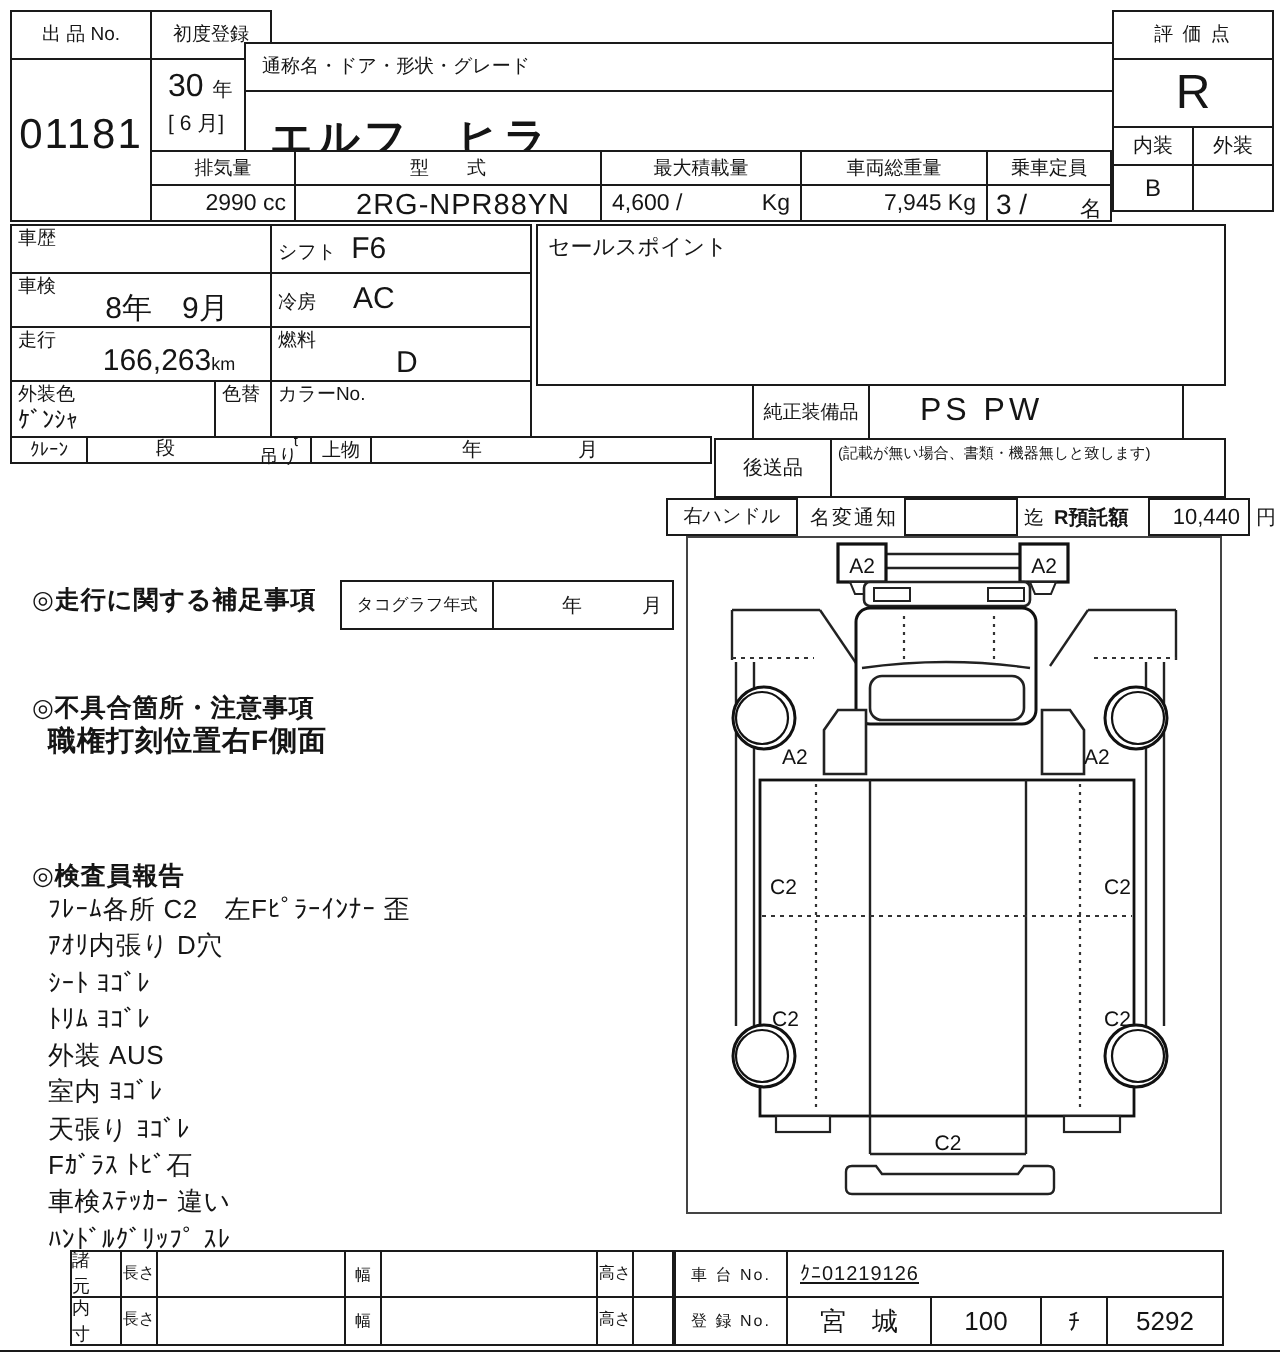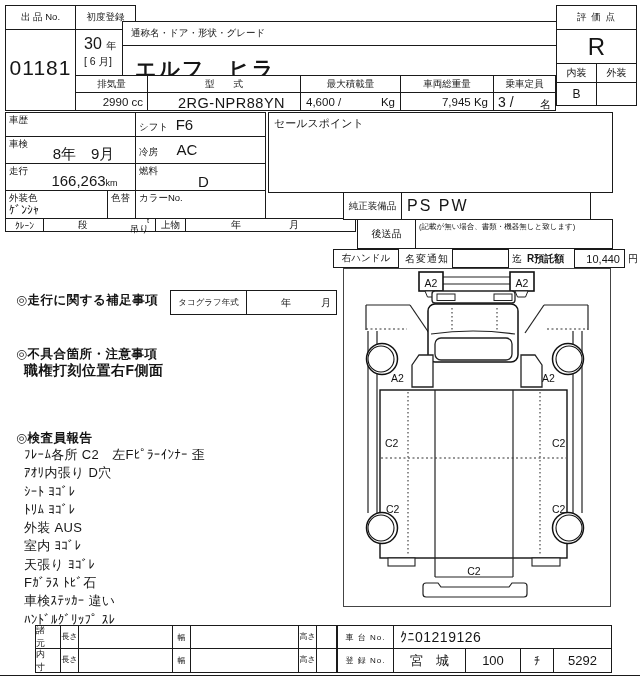--- a/index.html
+++ b/index.html
@@ -137,21 +137,21 @@
     <div class="cell" style="flex:1;position:relative;justify-content:flex-start;">
       <span style="position:absolute;left:45px;font-size:10px;">年</span>
       <span style="position:absolute;left:103px;font-size:10px;">月</span>
     </div>
   </div>
 
   <div class="box" style="left:268px;top:112px;width:345px;height:81px;">
     <div style="font-size:11px;padding:3px 0 0 5px;">セールスポイント</div>
   </div>
 
-  <div class="box row" style="left:343px;top:192px;width:248px;height:28px;">
+  <div class="box row" style="left:376px;top:192px;width:216px;height:28px;gap:20px;">
     <div class="cell" style="width:58px;font-size:9.5px;">純正装備品</div>
     <div class="cell" style="flex:1;justify-content:flex-start;font-size:16px;letter-spacing:2px;padding-left:5px;">PS PW</div>
   </div>
 
   <div class="box row" style="left:357px;top:219px;width:256px;height:30px;">
     <div class="cell" style="width:58px;font-size:10px;">後送品</div>
     <div class="cell" style="flex:1;align-items:flex-start;justify-content:flex-start;font-size:7.5px;padding:2px 0 0 3px;">(記載が無い場合、書類・機器無しと致します)</div>
   </div>
 
   <div class="box" style="left:333px;top:249px;width:66px;height:19px;display:flex;align-items:center;justify-content:center;font-size:9.5px;">右ハンドル</div>
@@ -274,21 +274,21 @@
       <div class="cell" style="width:18px;font-size:8px;">幅</div>
       <div class="cell" style="width:108px;"></div>
       <div class="cell vert" style="width:18px;">高さ</div>
       <div class="cell" style="flex:1;"></div>
     </div>
   </div>
 
   <div class="box" style="left:337px;top:625px;width:275px;height:48px;">
     <div class="row" style="height:23px;border-bottom:1px solid #1a1a1a;">
       <div class="cell" style="width:56px;font-size:8px;letter-spacing:1px;">車 台 No.</div>
-      <div class="cell" style="flex:1;justify-content:flex-start;font-size:14px;padding-left:6px;letter-spacing:.5px;">ｸﾆ01219126</div>
+      <div class="cell" style="flex:1;justify-content:flex-start;font-size:10px;padding-left:6px;letter-spacing:.5px;text-decoration:underline;">ｸﾆ01219126</div>
     </div>
     <div class="row" style="height:23px;">
       <div class="cell" style="width:56px;font-size:8px;letter-spacing:1px;">登 録 No.</div>
       <div class="cell" style="width:72px;font-size:13px;">宮　城</div>
       <div class="cell" style="width:55px;font-size:13px;">100</div>
       <div class="cell" style="width:33px;font-size:12px;">ﾁ</div>
       <div class="cell" style="flex:1;font-size:13px;">5292</div>
     </div>
   </div>
 

